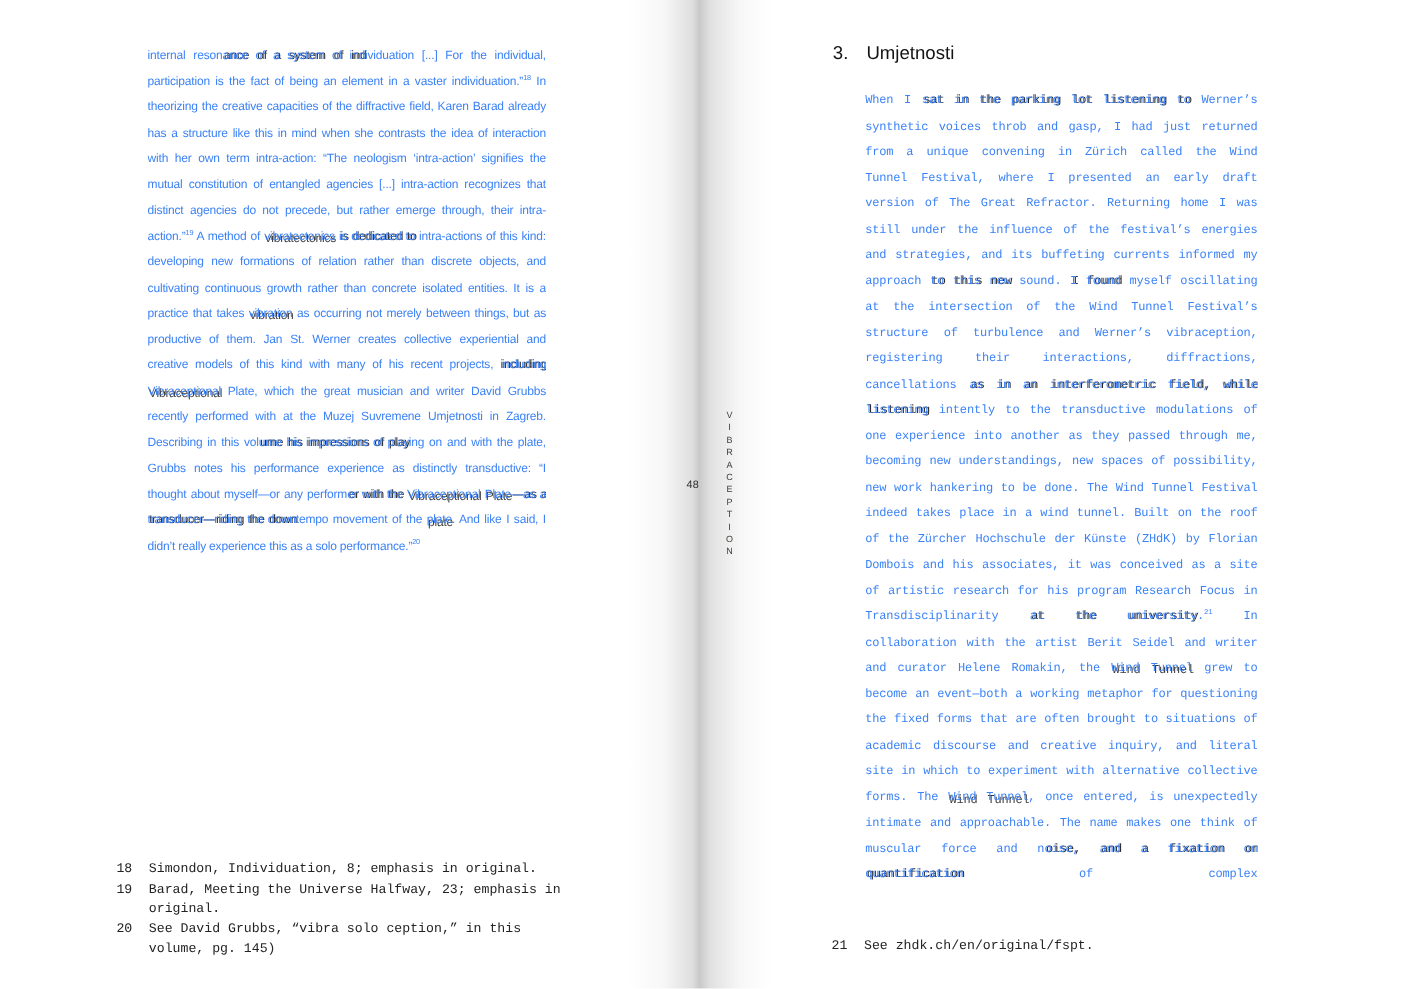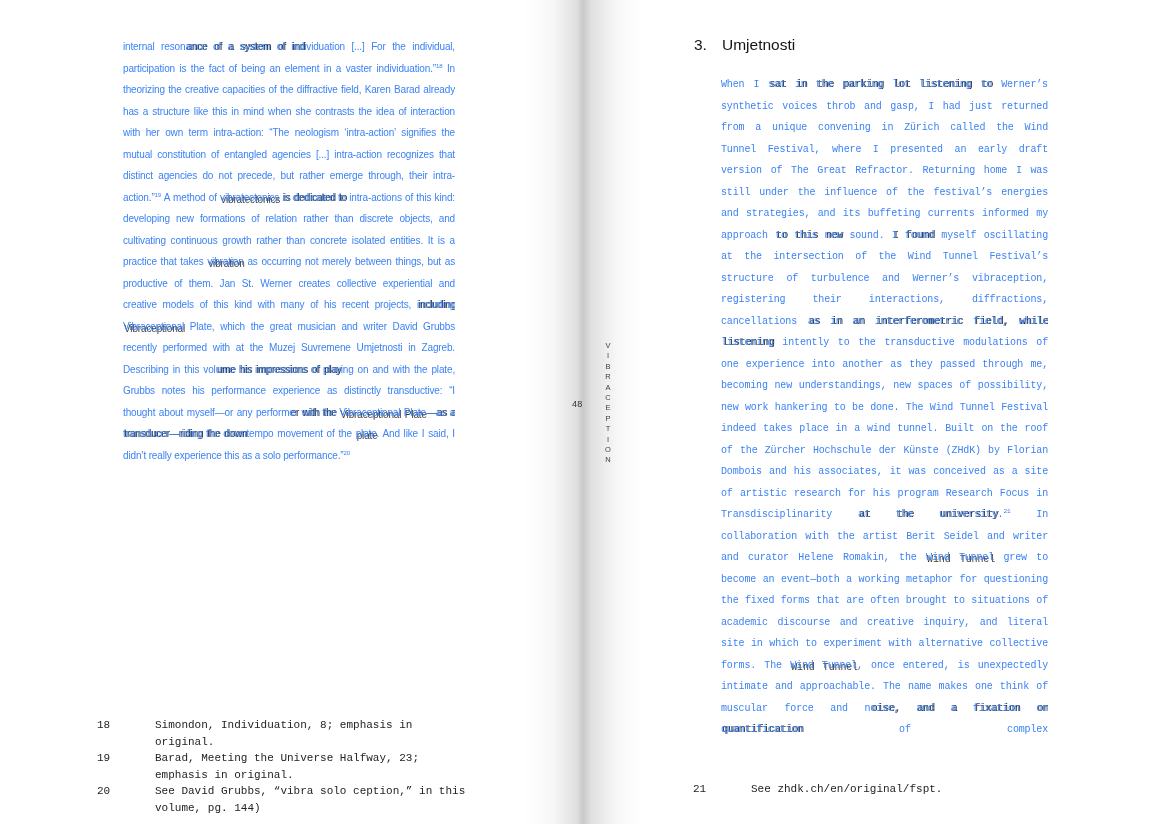--- a/index.html
+++ b/index.html
@@ -18,21 +18,21 @@
   sup{font-size:61%;vertical-align:super;line-height:0;}
   .section-header{position:absolute;left:694px;top:35px;font-size:15.5px;line-height:20px;
                   display:flex;color:#141414;}
   .section-number{width:28px;flex:none;}
   .footnotes{position:absolute;font-family:"Liberation Mono",monospace;font-size:11px;
              line-height:16.5px;color:#232323;}
   .fn-left{left:97px;top:717px;width:372px;}
   .fn-right{left:693px;top:781px;width:370px;}
   .fn-row{display:flex;}
   .fn-num{width:27px;flex:none;}
-  .fn-text{flex:1;margin-left:31px;}
+  .fn-text{flex:1;}
   .page-number{position:absolute;left:551px;top:399px;font-size:9px;color:#2f2f2f;
                letter-spacing:0.3px;margin-left:21px;}
   .vertical-title{position:absolute;left:601px;top:341px;width:14px;color:#44403a;
                   font-size:7.5px;line-height:10.4px;text-align:center;}
 </style>
 </head>
 <body>
 
 <div class="spread">
 
@@ -44,21 +44,21 @@
         <div class="fn-row">
           <div class="fn-num">18</div>
           <div class="fn-text">Simondon, Individuation, 8; emphasis in original.</div>
         </div>
         <div class="fn-row">
           <div class="fn-num">19</div>
           <div class="fn-text">Barad, Meeting the Universe Halfway, 23; emphasis in original.</div>
         </div>
         <div class="fn-row">
           <div class="fn-num">20</div>
-          <div class="fn-text">See David Grubbs, “vibra solo ception,” in this volume, pg. 144)</div>
+          <div class="fn-text">See David Grubbs, “vibra solo ception,” in this volume, pg. 145)</div>
         </div>
       </div>
   </div>
 
   <div class="page-number">48</div>
   <div class="vertical-title">
       <div>V</div>
       <div>I</div>
       <div>B</div>
       <div>R</div>

